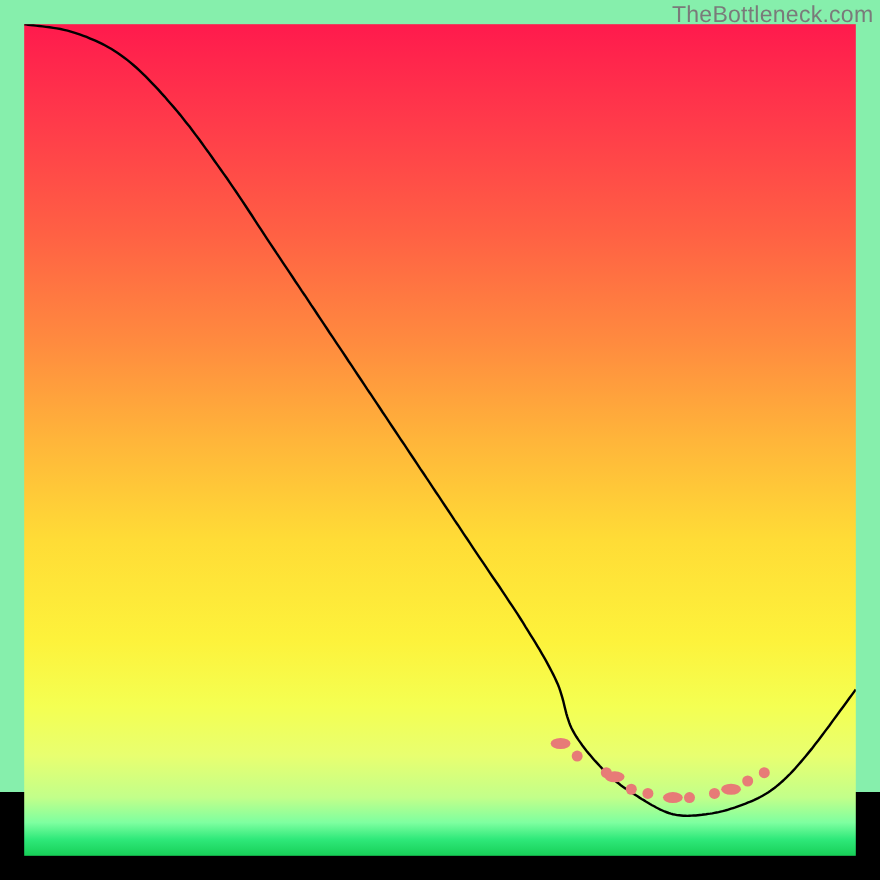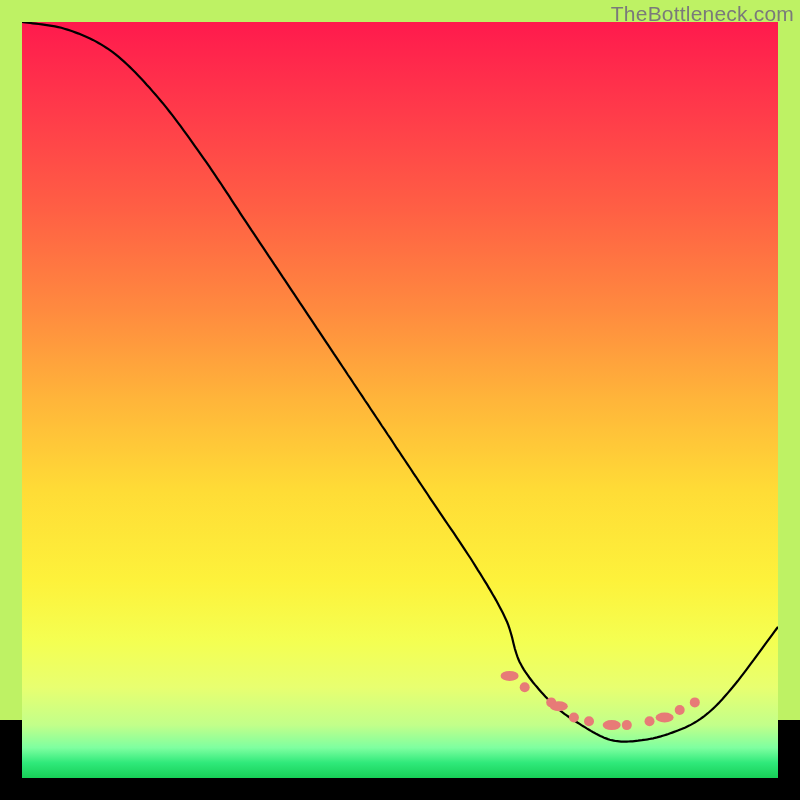--- a/index.html
+++ b/index.html
@@ -10,21 +10,21 @@
     background: #000;
     overflow: hidden;
     font-family: Arial, Helvetica, sans-serif;
   }
   .frame {
     position: absolute;
     left: 0;
     top: 0;
     width: 800px;
     height: 720px;
-    background: #bef264;
+    background: #86efac;
   }
   .plot {
     position: absolute;
     left: 22px;
     top: 22px;
     width: 756px;
     height: 756px;
     background: linear-gradient(
       to bottom,
       #ff1a4d 0%,

